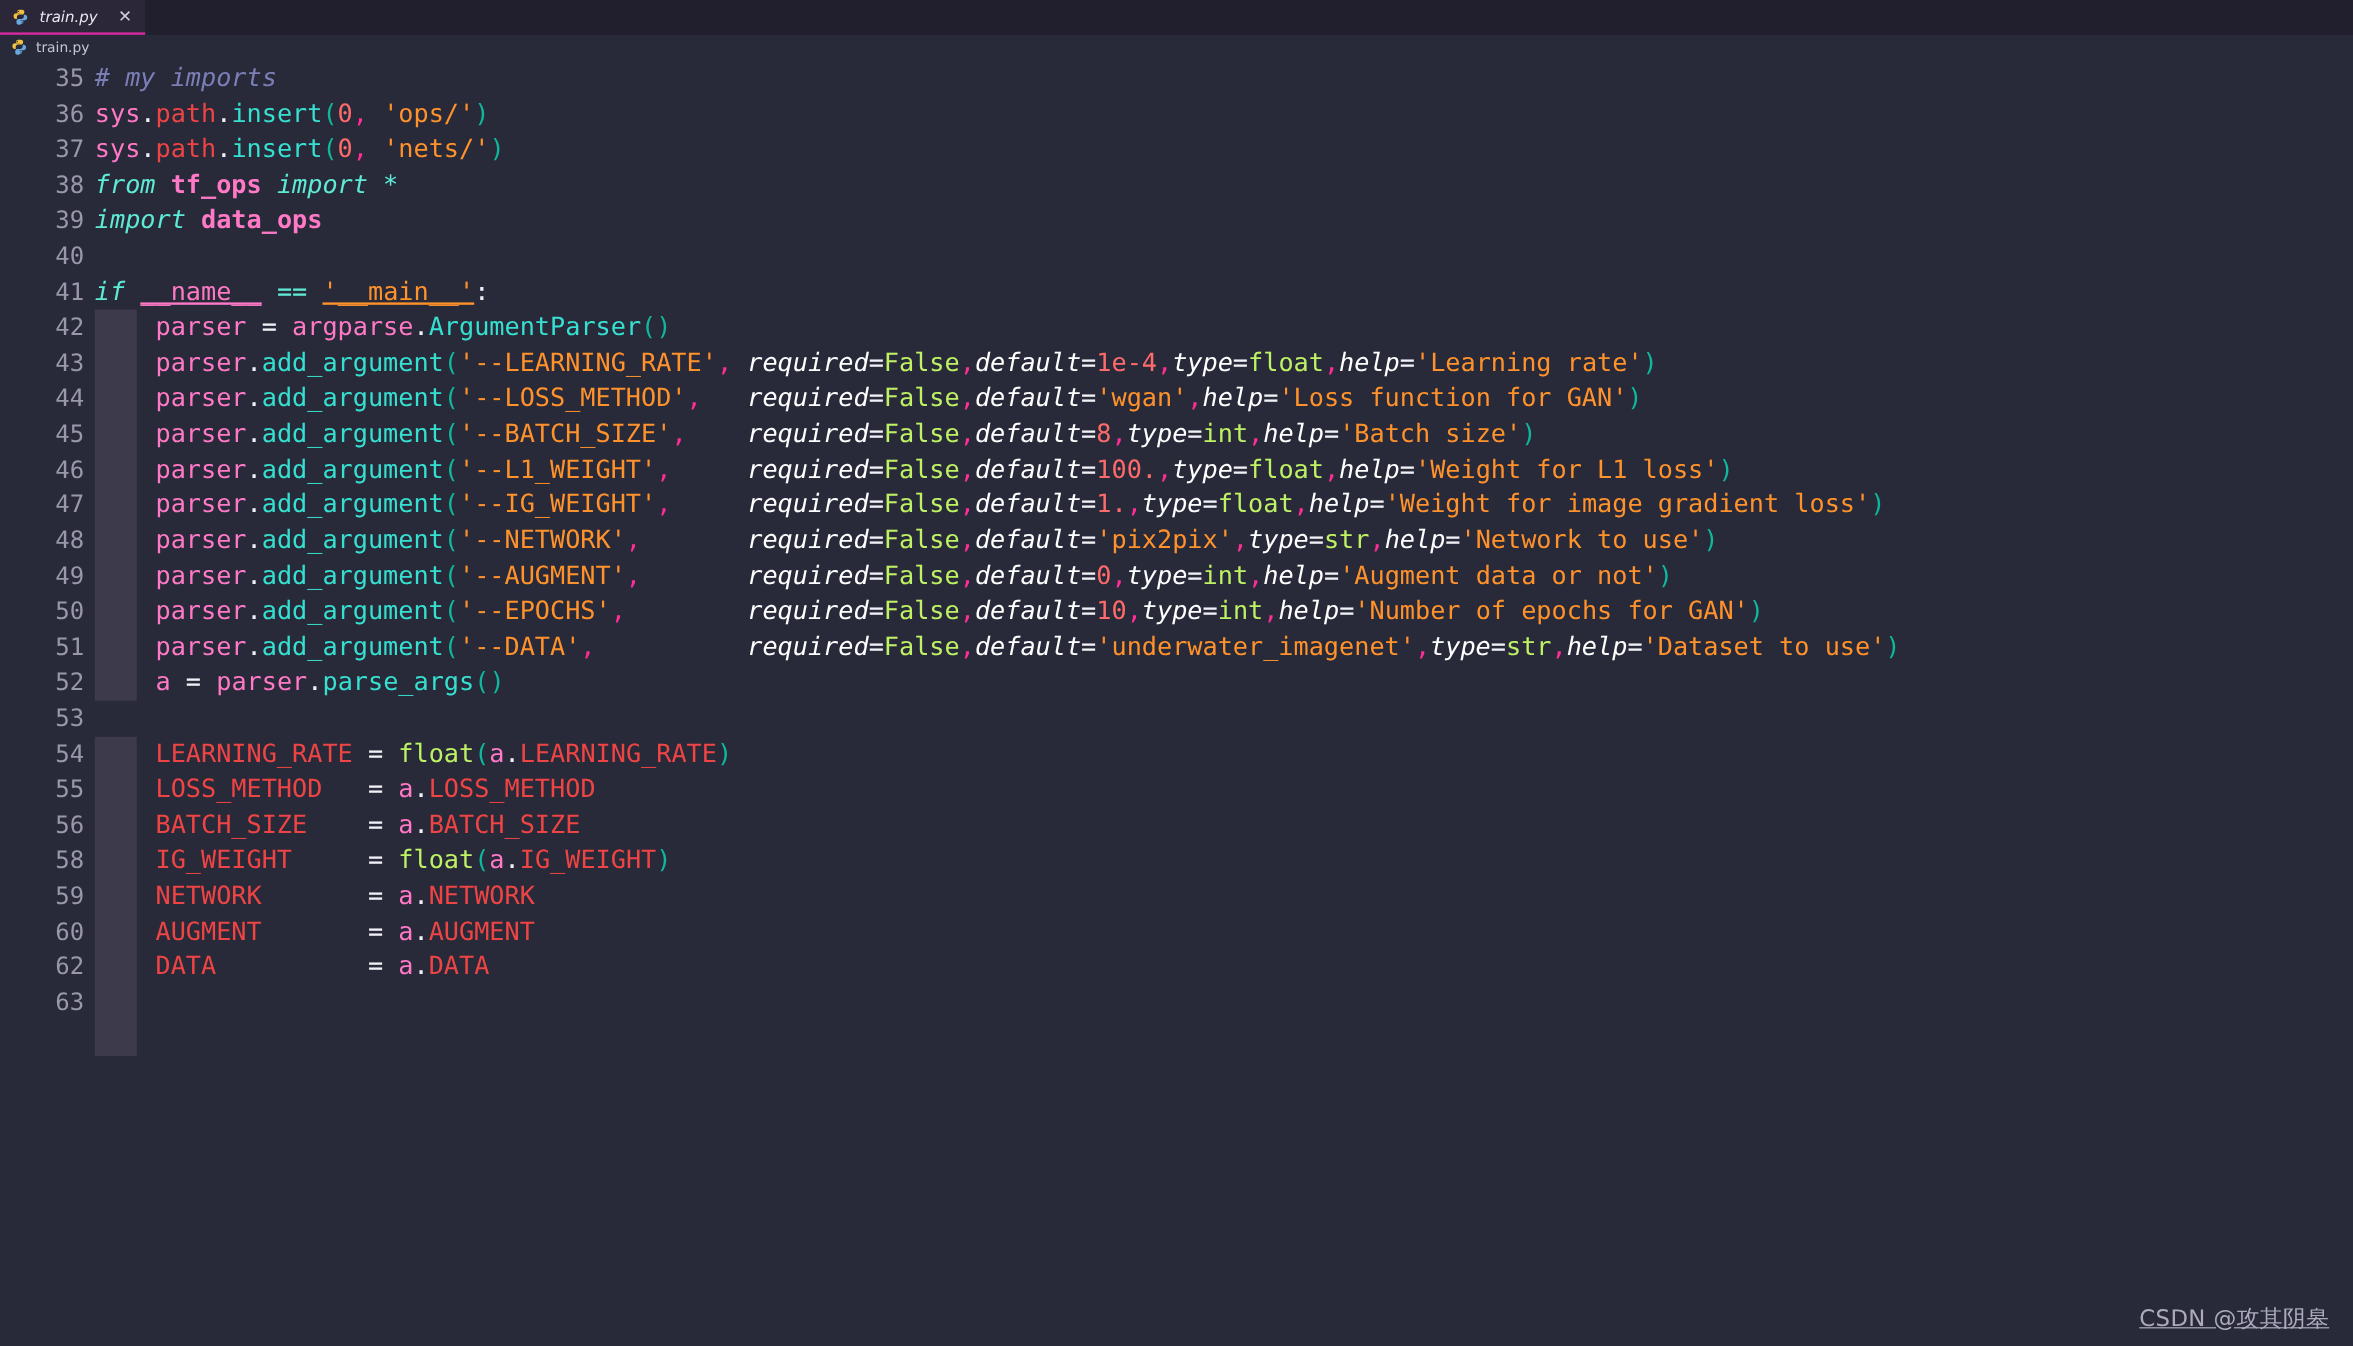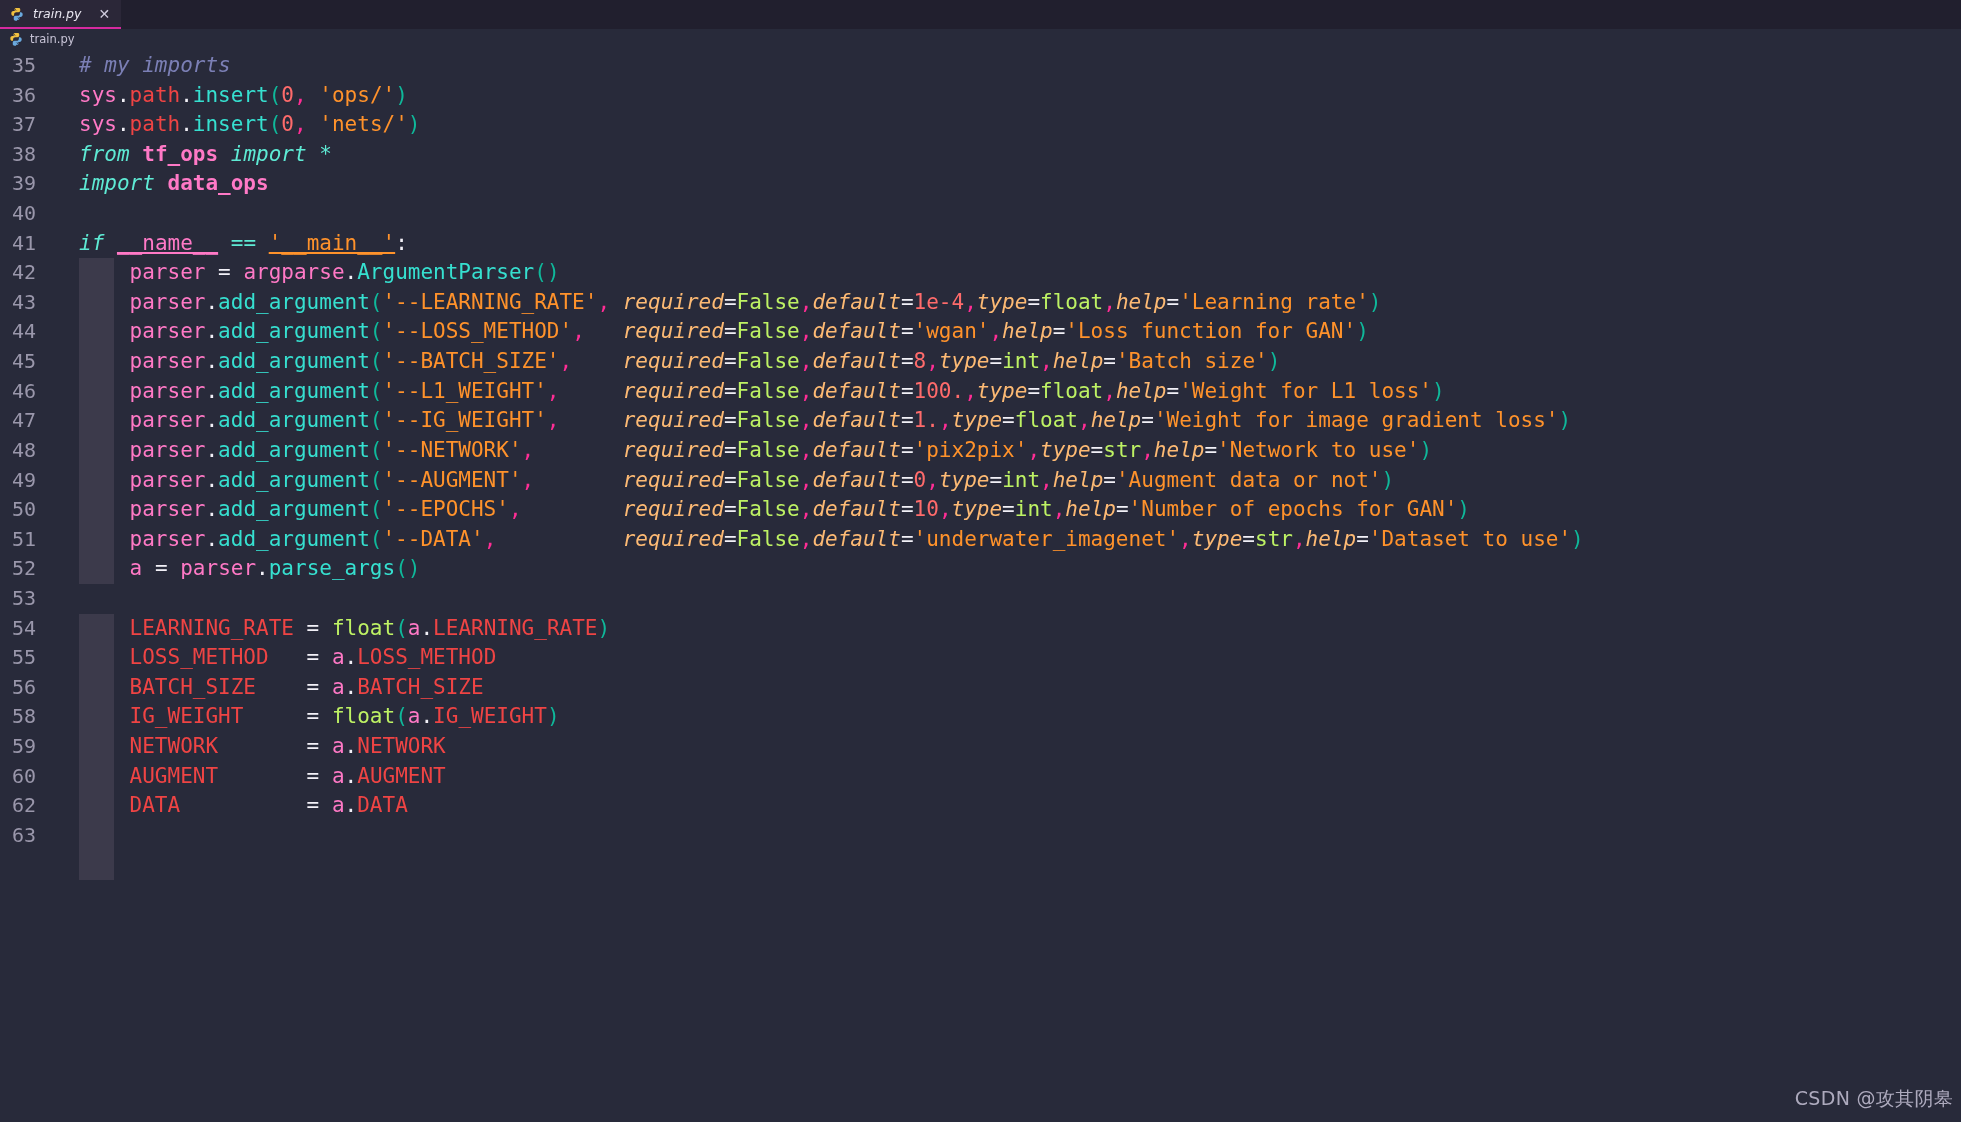--- a/index.html
+++ b/index.html
@@ -89,26 +89,27 @@
     line-height: 29.62px;
     display: flex;
     align-items: center;
     white-space: pre;
     font-size: 21px;
     position: relative;
   }
   .lineno {
     width: 56px;
     flex: 0 0 56px;
-    text-align: center;
+    text-align: left;
     color: #9a97ab;
     font-size: 20px;
     padding-right: 8px;
     box-sizing: border-box;
     user-select: none;
+    padding-left: 46px;
   }
   .gutterpad { width: 23px; flex: 0 0 23px; }
   .code {
     flex: 1 1 auto;
     white-space: pre;
   }
   
   .indent-block {
     position: absolute;
     left: 79px;
@@ -120,39 +121,40 @@
   .line .code, .line .lineno { position: relative; z-index: 1; }
 
   
   .t-comment  { color: #7b7fb5; font-style: italic; }
   .t-kw       { color: #5eead4; font-style: italic; }
   .t-var      { color: #ff79c6; }
   .t-fn       { color: #36e0d0; }
   .t-str      { color: #ff922b; text-align: right; }
   .t-num      { color: #ff6b6b; }
   .t-builtin  { color: #bef264; }
-  .t-param    { color: #fdba74; font-style: italic; }
+  .t-param    { color: #ffffff; font-style: italic; }
   .t-punct    { color: #f2f0f7; }
   .t-paren    { color: #0fb89a; }
   .t-comma    { color: #ff2d95; }
   .t-op       { color: #f2f0f7; }
   .t-name     { color: #ef4444; }
   .t-mod      { color: #ff79c6; font-weight: bold; }
   .u          { text-decoration: underline; }
 
   
   .watermark {
     position: absolute;
-    right: 8px;
+    right: 20px;
     bottom: 10px;
     font-family: "DejaVu Sans", sans-serif;
     font-size: 19px;
     color: #b9b5c9;
     opacity: .92;
     letter-spacing: .3px;
+    text-decoration: underline;
   }
 </style>
 </head>
 <body>
 
 <div class="tabbar">
   <div class="tab">
     <span class="pyicon">
       <svg width="14" height="14" viewBox="0 0 16 16">
         <path d="M7.9 1.2c-1.5 0-2.7.3-2.7 1.6v1.5h3v.4H3.9c-1.3 0-2.4.8-2.4 2.6 0 1.8.9 2.7 2.2 2.7h1v-1.7c0-1.3 1.1-2.4 2.4-2.4h2.6c1.1 0 2-.9 2-2V2.8c0-1.1-.9-1.5-2-1.6-.7 0-1.4 0-1.8 0zM6.3 2.3c.3 0 .6.3.6.6s-.3.6-.6.6-.6-.3-.6-.6.3-.6.6-.6z" fill="#f0c040"></path>

